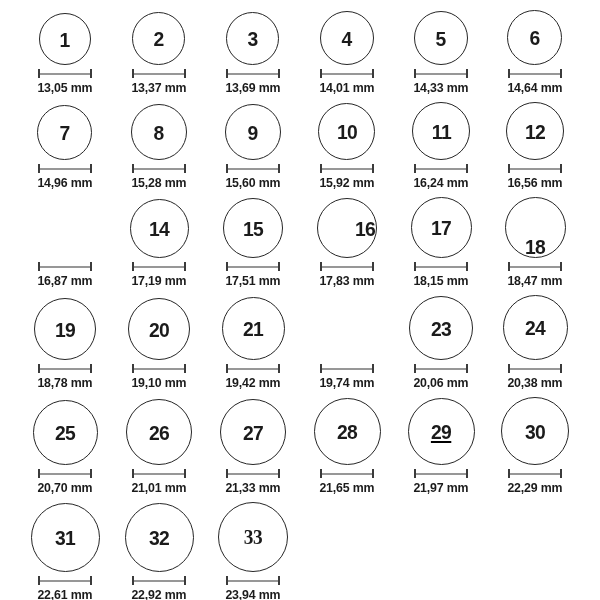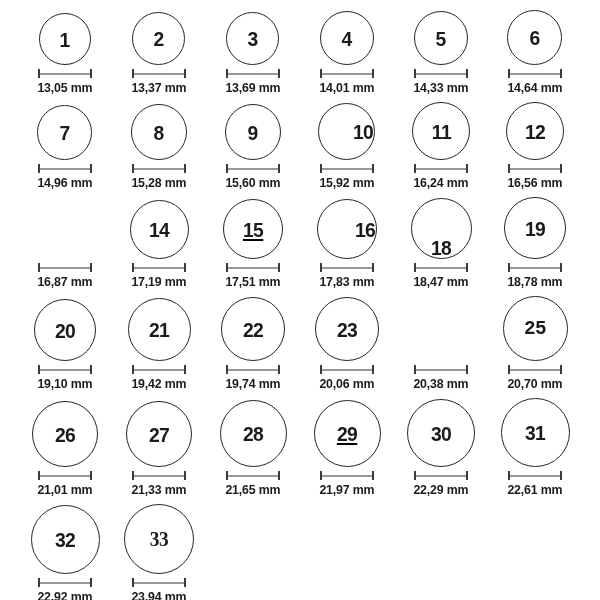--- a/index.html
+++ b/index.html
@@ -168,21 +168,21 @@
         <span class="num">9</span>
       </div>
       <div class="measure">
         <span class="tick"></span>
         <span class="rule"></span>
         <span class="tick"></span>
       </div>
       <div class="mm-label">15,60 mm</div>
     </div>
     <div class="cell">
-      <div class="circle" style="width: 57px; height: 57px; justify-content: flex-end;">
+      <div class="circle" style="width: 57px; height: 57px;">
         <span class="num">10</span>
       </div>
       <div class="measure">
         <span class="tick"></span>
         <span class="rule"></span>
         <span class="tick"></span>
       </div>
       <div class="mm-label">15,92 mm</div>
     </div>
     <div class="cell">
@@ -220,21 +220,21 @@
         <span class="num">14</span>
       </div>
       <div class="measure">
         <span class="tick"></span>
         <span class="rule"></span>
         <span class="tick"></span>
       </div>
       <div class="mm-label">17,19 mm</div>
     </div>
     <div class="cell">
-      <div class="circle" style="width: 60px; height: 60px; text-decoration: underline;">
+      <div class="circle" style="width: 60px; height: 60px;">
         <span class="num">15</span>
       </div>
       <div class="measure">
         <span class="tick"></span>
         <span class="rule"></span>
         <span class="tick"></span>
       </div>
       <div class="mm-label">17,51 mm</div>
     </div>
     <div class="cell">
@@ -242,20 +242,31 @@
         <span class="num">16</span>
       </div>
       <div class="measure">
         <span class="tick"></span>
         <span class="rule"></span>
         <span class="tick"></span>
       </div>
       <div class="mm-label">17,83 mm</div>
     </div>
     <div class="cell">
+      <div class="circle" style="width: 61px; height: 61px;">
+        <span class="num">17</span>
+      </div>
+      <div class="measure">
+        <span class="tick"></span>
+        <span class="rule"></span>
+        <span class="tick"></span>
+      </div>
+      <div class="mm-label">18,15 mm</div>
+    </div>
+    <div class="cell">
       <div class="circle" style="width: 61px; height: 61px; align-items: flex-end;">
         <span class="num">18</span>
       </div>
       <div class="measure">
         <span class="tick"></span>
         <span class="rule"></span>
         <span class="tick"></span>
       </div>
       <div class="mm-label">18,47 mm</div>
     </div>
@@ -286,51 +297,51 @@
         <span class="num">21</span>
       </div>
       <div class="measure">
         <span class="tick"></span>
         <span class="rule"></span>
         <span class="tick"></span>
       </div>
       <div class="mm-label">19,42 mm</div>
     </div>
     <div class="cell">
-      <div class="circle" style="width: 64px; height: 64px;">
-        <span class="num">22</span>
-      </div>
       <div class="measure">
         <span class="tick"></span>
         <span class="rule"></span>
         <span class="tick"></span>
       </div>
       <div class="mm-label">19,74 mm</div>
     </div>
     <div class="cell">
       <div class="circle" style="width: 64px; height: 64px; justify-content: center;">
         <span class="num">23</span>
       </div>
       <div class="measure">
         <span class="tick"></span>
         <span class="rule"></span>
         <span class="tick"></span>
       </div>
       <div class="mm-label">20,06 mm</div>
     </div>
     <div class="cell">
+      <div class="circle" style="width: 65px; height: 65px;">
+        <span class="num">24</span>
+      </div>
       <div class="measure">
         <span class="tick"></span>
         <span class="rule"></span>
         <span class="tick"></span>
       </div>
       <div class="mm-label">20,38 mm</div>
     </div>
     <div class="cell">
-      <div class="circle" style="width: 65px; height: 65px; font-family: Liberation Mono, monospace;">
+      <div class="circle" style="width: 65px; height: 65px;">
         <span class="num">25</span>
       </div>
       <div class="measure">
         <span class="tick"></span>
         <span class="rule"></span>
         <span class="tick"></span>
       </div>
       <div class="mm-label">20,70 mm</div>
     </div>
     <div class="cell">

